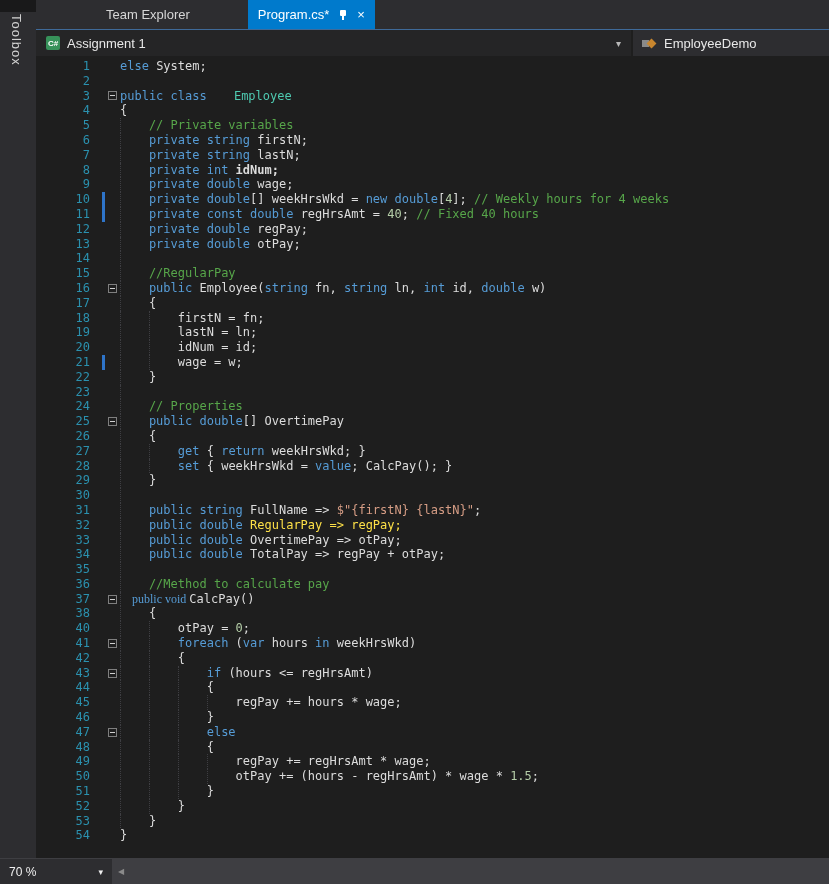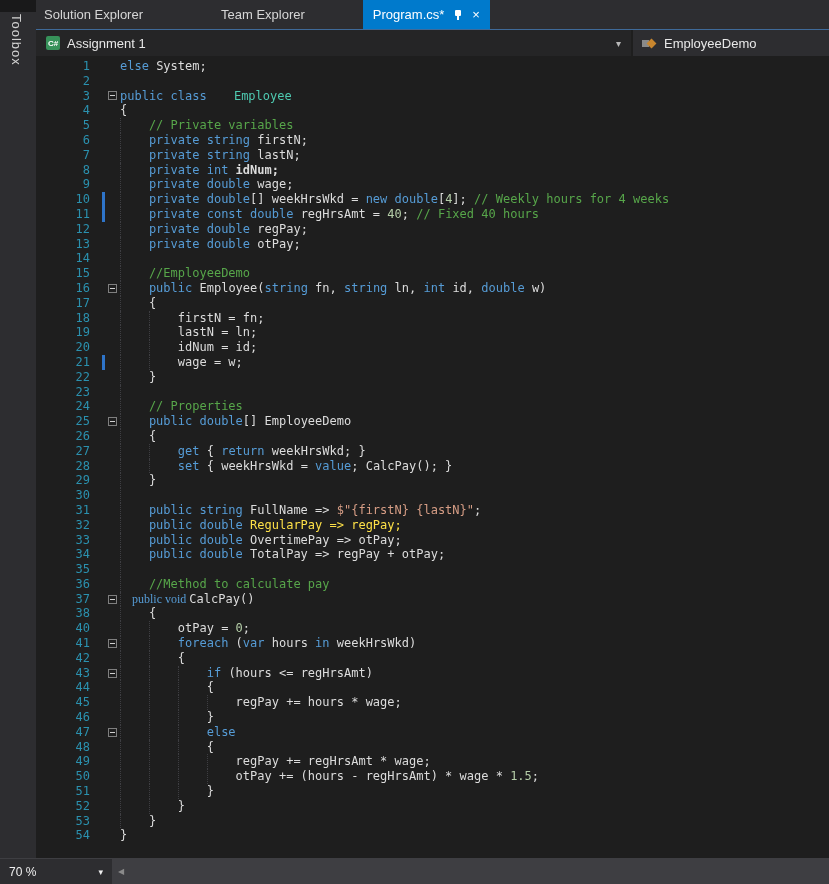--- a/index.html
+++ b/index.html
@@ -59,23 +59,20 @@
 <body>
 
 <div class="leftstrip">
   <div class="corner"></div>
   <div class="vlabel">Toolbox</div>
 </div>
 
 <div class="content">
 
   <div class="tabbar">
-    <div class="tab t1">
-      <span>Solution Explorer</span>
-    </div>
     <div class="tab t2">
       <span>Team Explorer</span>
     </div>
     <div class="tab t3 active">
       <span>Program.cs*</span>
       <span class="pin"></span>
       <span class="closex">×</span>
     </div>
   </div>
 
@@ -176,21 +173,21 @@
       <div class="line">
         <span class="ln">14</span>
         <span class="chg"></span>
         <span class="fold"></span>
         <span class="ct"><i class="ig" style="left: 0ch;"></i></span>
       </div>
       <div class="line">
         <span class="ln">15</span>
         <span class="chg"></span>
         <span class="fold"></span>
-        <span class="ct"><i class="ig" style="left: 0ch;"></i><span style="color: rgb(87, 166, 74);">    //EmployeeDemo</span></span>
+        <span class="ct"><i class="ig" style="left: 0ch;"></i><span style="color: rgb(87, 166, 74);">    //RegularPay</span></span>
       </div>
       <div class="line">
         <span class="ln">16</span>
         <span class="chg"></span>
         <span class="fold">
           <i class="foldbox"></i>
         </span>
         <span class="ct"><i class="ig" style="left: 0ch;"></i><span style="color: rgb(86, 156, 214);">    public </span><span style="color: rgb(220, 220, 220);">Employee(</span><span style="color: rgb(86, 156, 214);">string</span><span style="color: rgb(220, 220, 220);"> fn, </span><span style="color: rgb(86, 156, 214);">string</span><span style="color: rgb(220, 220, 220);"> ln, </span><span style="color: rgb(86, 156, 214);">int</span><span style="color: rgb(220, 220, 220);"> id, </span><span style="color: rgb(86, 156, 214);">double</span><span style="color: rgb(220, 220, 220);"> w)</span></span>
       </div>
       <div class="line">
@@ -240,21 +237,21 @@
         <span class="chg"></span>
         <span class="fold"></span>
         <span class="ct"><i class="ig" style="left: 0ch;"></i><span style="color: rgb(87, 166, 74);">    // Properties</span></span>
       </div>
       <div class="line">
         <span class="ln">25</span>
         <span class="chg"></span>
         <span class="fold">
           <i class="foldbox"></i>
         </span>
-        <span class="ct"><i class="ig" style="left: 0ch;"></i><span style="color: rgb(86, 156, 214);">    public double</span><span style="color: rgb(220, 220, 220);">[] EmployeeDemo</span></span>
+        <span class="ct"><i class="ig" style="left: 0ch;"></i><span style="color: rgb(86, 156, 214);">    public double</span><span style="color: rgb(220, 220, 220);">[] OvertimePay</span></span>
       </div>
       <div class="line">
         <span class="ln">26</span>
         <span class="chg"></span>
         <span class="fold"></span>
         <span class="ct"><i class="ig" style="left: 0ch;"></i><span style="color: rgb(220, 220, 220);">    {</span></span>
       </div>
       <div class="line">
         <span class="ln">27</span>
         <span class="chg"></span>

